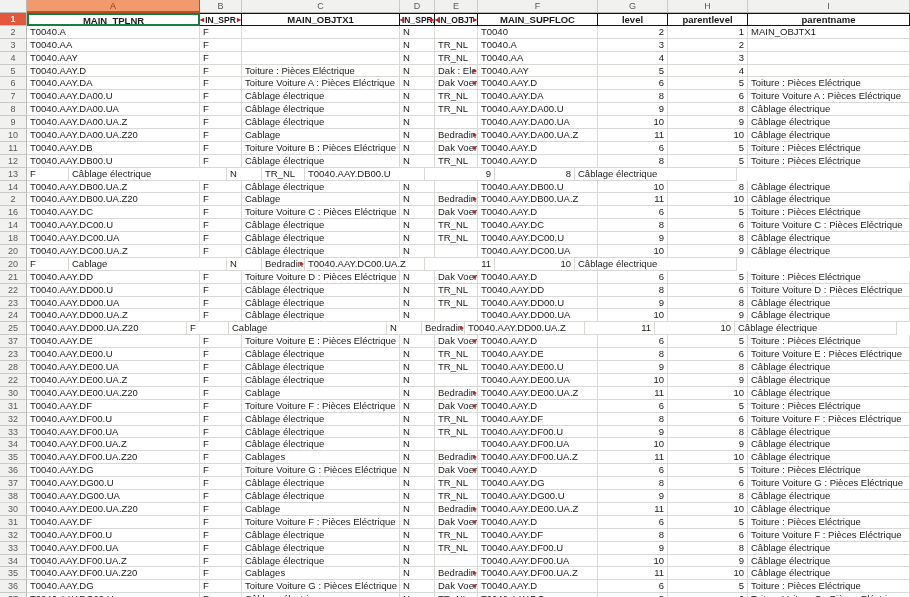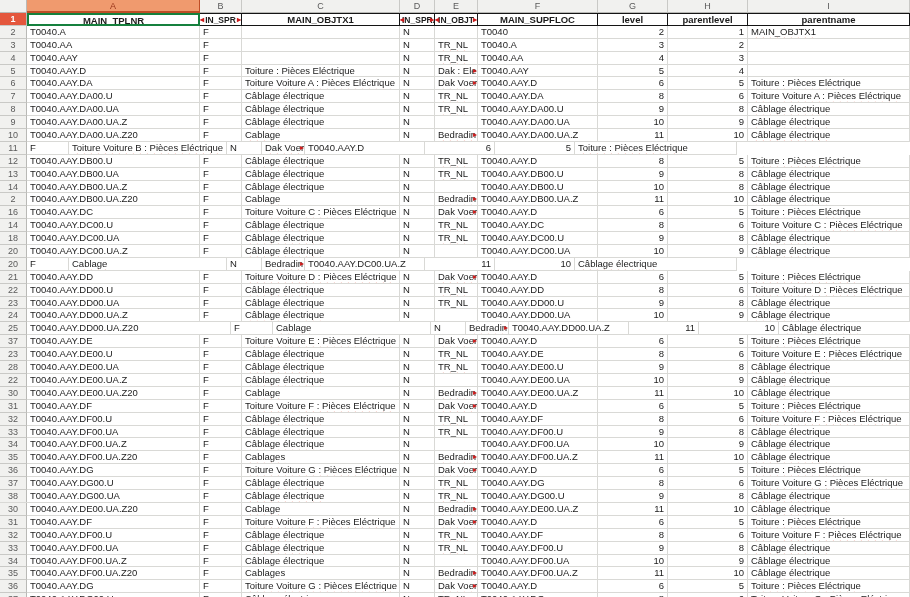--- a/index.html
+++ b/index.html
@@ -171,20 +171,21 @@
           <div class="cell c-c" style="width: 158px;"><span class="sp">Cablage</span></div>
           <div class="cell c-d" style="width: 35px;"><span>N</span></div>
           <div class="cell c-e etrunc" style="width: 43px;"><span class="sp">Bedradin</span><span class="tri r">▸</span></div>
           <div class="cell c-f" style="width: 120px;"><span>T0040.AAY.DA00.UA.Z</span></div>
           <div class="cell c-g num" style="width: 70px;"><span>11</span></div>
           <div class="cell c-h num" style="width: 80px;"><span>10</span></div>
           <div class="cell c-i" style="width: 162px;"><span class="sp">Câblage électrique</span></div>
         </div>
         <div class="row">
           <div class="rh">11</div>
+          <div class="cell c-a" style="width: 173px;"><span>T0040.AAY.DB</span></div>
           <div class="cell c-b" style="width: 42px;"><span>F</span></div>
           <div class="cell c-c" style="width: 158px;"><span class="sp">Toiture Voiture B : Pièces Eléctrique</span></div>
           <div class="cell c-d" style="width: 35px;"><span>N</span></div>
           <div class="cell c-e etrunc" style="width: 43px;"><span class="sp">Dak Voer</span><span class="tri r">▸</span></div>
           <div class="cell c-f" style="width: 120px;"><span>T0040.AAY.D</span></div>
           <div class="cell c-g num" style="width: 70px;"><span>6</span></div>
           <div class="cell c-h num" style="width: 80px;"><span>5</span></div>
           <div class="cell c-i" style="width: 162px;"><span class="sp">Toiture : Pièces Eléctrique</span></div>
         </div>
         <div class="row">
@@ -194,21 +195,20 @@
           <div class="cell c-c" style="width: 158px;"><span class="sp">Câblage électrique</span></div>
           <div class="cell c-d" style="width: 35px;"><span>N</span></div>
           <div class="cell c-e" style="width: 43px;"><span class="sp">TR_NL</span></div>
           <div class="cell c-f" style="width: 120px;"><span>T0040.AAY.D</span></div>
           <div class="cell c-g num" style="width: 70px;"><span>8</span></div>
           <div class="cell c-h num" style="width: 80px;"><span>5</span></div>
           <div class="cell c-i" style="width: 162px;"><span class="sp">Toiture : Pièces Eléctrique</span></div>
         </div>
         <div class="row">
           <div class="rh">13</div>
-          <div class="cell c-a" style="width: 173px;"><span>T0040.AAY.DB00.UA</span></div>
           <div class="cell c-b" style="width: 42px;"><span>F</span></div>
           <div class="cell c-c" style="width: 158px;"><span class="sp">Câblage électrique</span></div>
           <div class="cell c-d" style="width: 35px;"><span>N</span></div>
           <div class="cell c-e" style="width: 43px;"><span class="sp">TR_NL</span></div>
           <div class="cell c-f" style="width: 120px;"><span>T0040.AAY.DB00.U</span></div>
           <div class="cell c-g num" style="width: 70px;"><span>9</span></div>
           <div class="cell c-h num" style="width: 80px;"><span>8</span></div>
           <div class="cell c-i" style="width: 162px;"><span class="sp">Câblage électrique</span></div>
         </div>
         <div class="row">
@@ -337,21 +337,21 @@
           <div class="cell c-c" style="width: 158px;"><span class="sp">Câblage électrique</span></div>
           <div class="cell c-d" style="width: 35px;"><span>N</span></div>
           <div class="cell c-e" style="width: 43px;"><span></span></div>
           <div class="cell c-f" style="width: 120px;"><span>T0040.AAY.DD00.UA</span></div>
           <div class="cell c-g num" style="width: 70px;"><span>10</span></div>
           <div class="cell c-h num" style="width: 80px;"><span>9</span></div>
           <div class="cell c-i" style="width: 162px;"><span class="sp">Câblage électrique</span></div>
         </div>
         <div class="row">
           <div class="rh">25</div>
-          <div class="cell c-a" style="width: 204px;"><span>T0040.AAY.DD00.UA.Z20</span></div>
+          <div class="cell c-a" style="width: 160px;"><span>T0040.AAY.DD00.UA.Z20</span></div>
           <div class="cell c-b" style="width: 42px;"><span>F</span></div>
           <div class="cell c-c" style="width: 158px;"><span class="sp">Cablage</span></div>
           <div class="cell c-d" style="width: 35px;"><span>N</span></div>
           <div class="cell c-e etrunc" style="width: 43px;"><span class="sp">Bedradin</span><span class="tri r">▸</span></div>
           <div class="cell c-f" style="width: 120px;"><span>T0040.AAY.DD00.UA.Z</span></div>
           <div class="cell c-g num" style="width: 70px;"><span>11</span></div>
           <div class="cell c-h num" style="width: 80px;"><span>10</span></div>
           <div class="cell c-i" style="width: 162px;"><span class="sp">Câblage électrique</span></div>
         </div>
         <div class="row">

